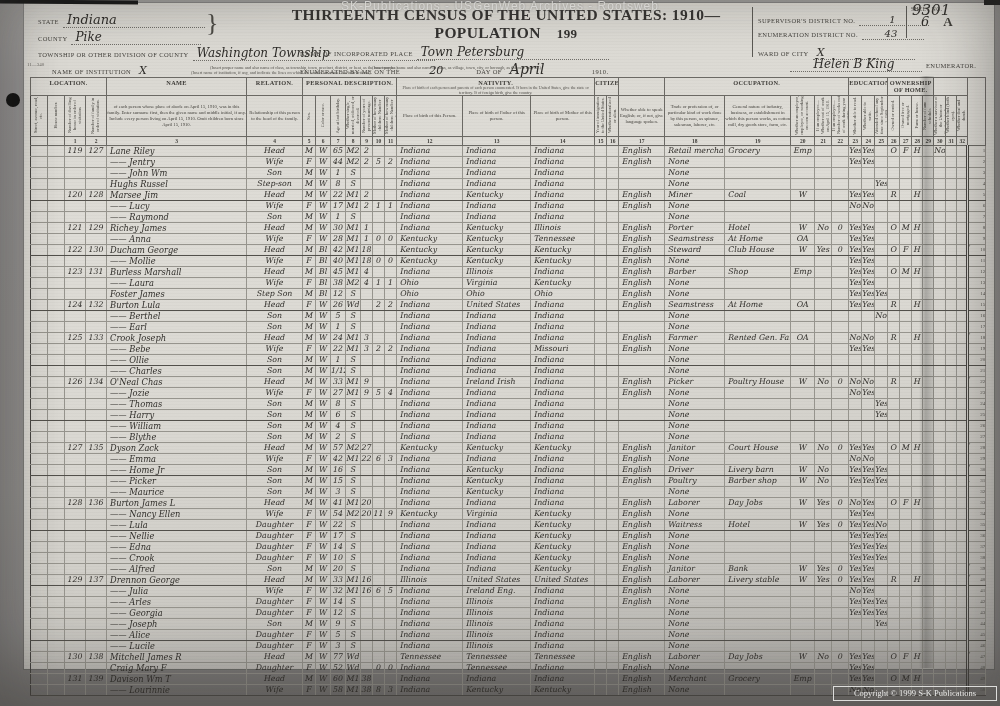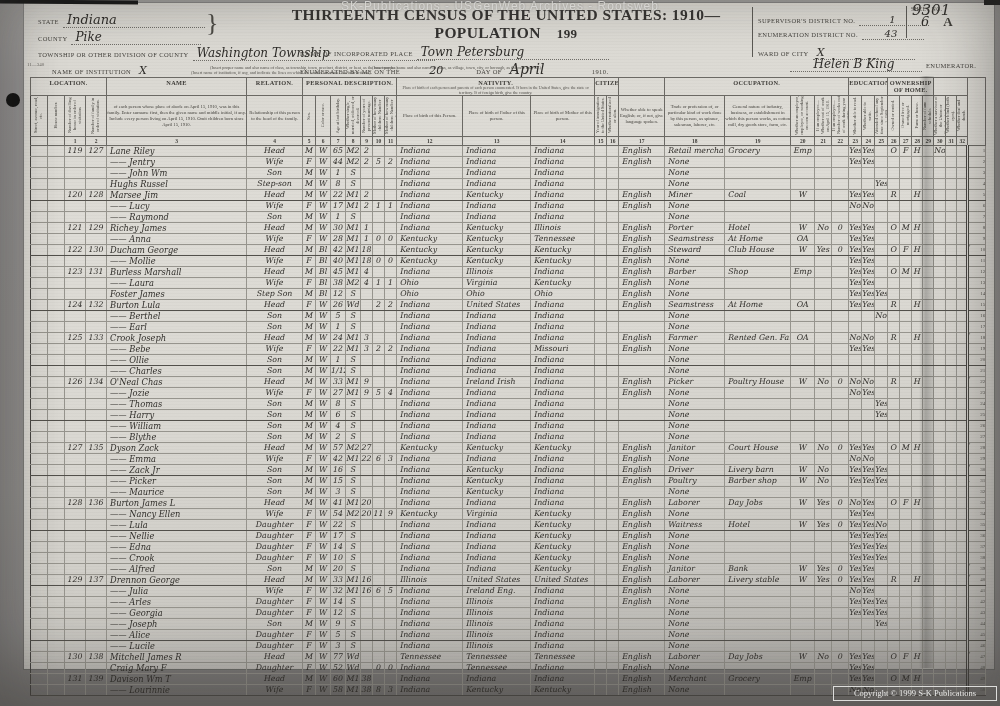--- a/index.html
+++ b/index.html
@@ -1367,21 +1367,21 @@
         <td class="c gb"></td>
         <td class="c"></td>
         <td class="c"></td>
         <td class="mgn"><span>29</span></td>
       </tr>
       <tr>
         <td class="c gb"></td>
         <td class="c"></td>
         <td class="c"></td>
         <td class="c"></td>
-        <td class="l gb">—— Zack Jr</td>
+        <td class="l gb">—— Home Jr</td>
         <td class="c gb">Son</td>
         <td class="c gb">M</td>
         <td class="c">W</td>
         <td class="c">16</td>
         <td class="c">S</td>
         <td class="c"></td>
         <td class="c"></td>
         <td class="c"></td>
         <td class="lb gb">Indiana</td>
         <td class="lb">Kentucky</td>

